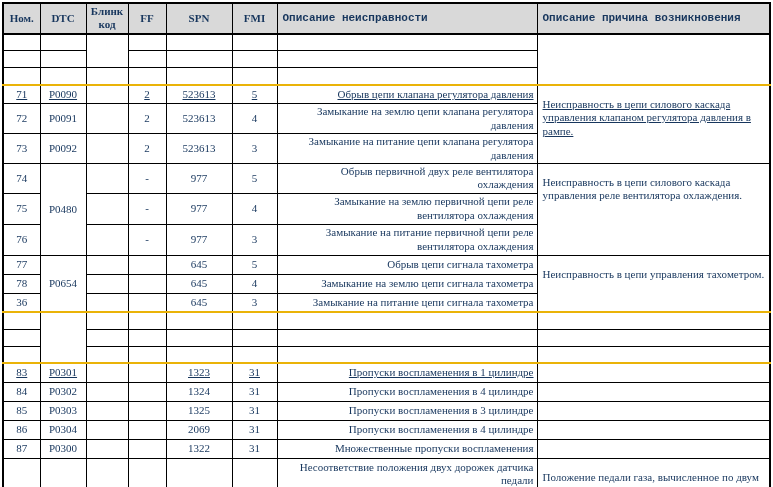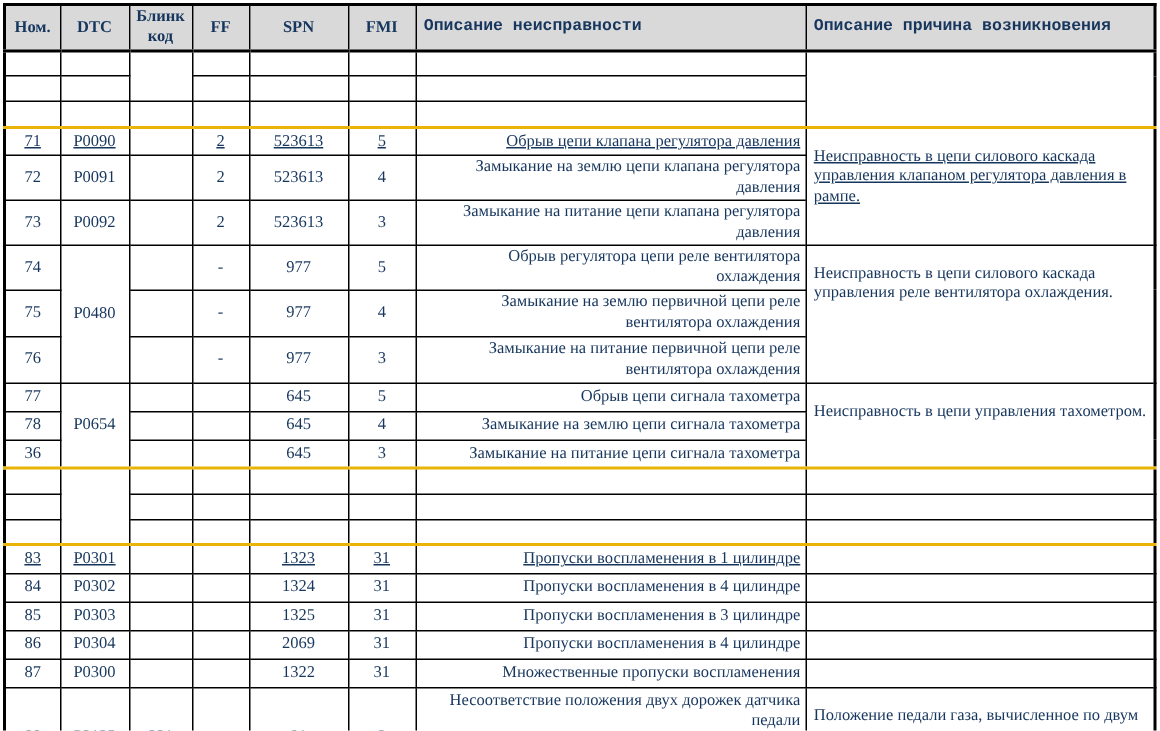--- a/index.html
+++ b/index.html
@@ -136,21 +136,21 @@
     <td class="desc">Замыкание на питание цепи клапана регулятора давления</td>
   </tr>
 
   <tr class="rh-s">
     <td class="ctr">74</td>
     <td class="ctr" rowspan="3">P0480</td>
     <td class="ctr"></td>
     <td class="ctr">-</td>
     <td class="ctr">977</td>
     <td class="ctr">5</td>
-    <td class="desc">Обрыв регулятора цепи реле вентилятора охлаждения</td>
+    <td class="desc">Обрыв первичной двух реле вентилятора охлаждения</td>
     <td class="cause" rowspan="3">Неисправность в цепи силового каскада управления реле вентилятора охлаждения.</td>
   </tr>
   <tr class="rh-m">
     <td class="ctr">75</td>
     <td class="ctr"></td>
     <td class="ctr">-</td>
     <td class="ctr">977</td>
     <td class="ctr">4</td>
     <td class="desc">Замыкание на землю первичной цепи реле вентилятора охлаждения</td>
   </tr>

